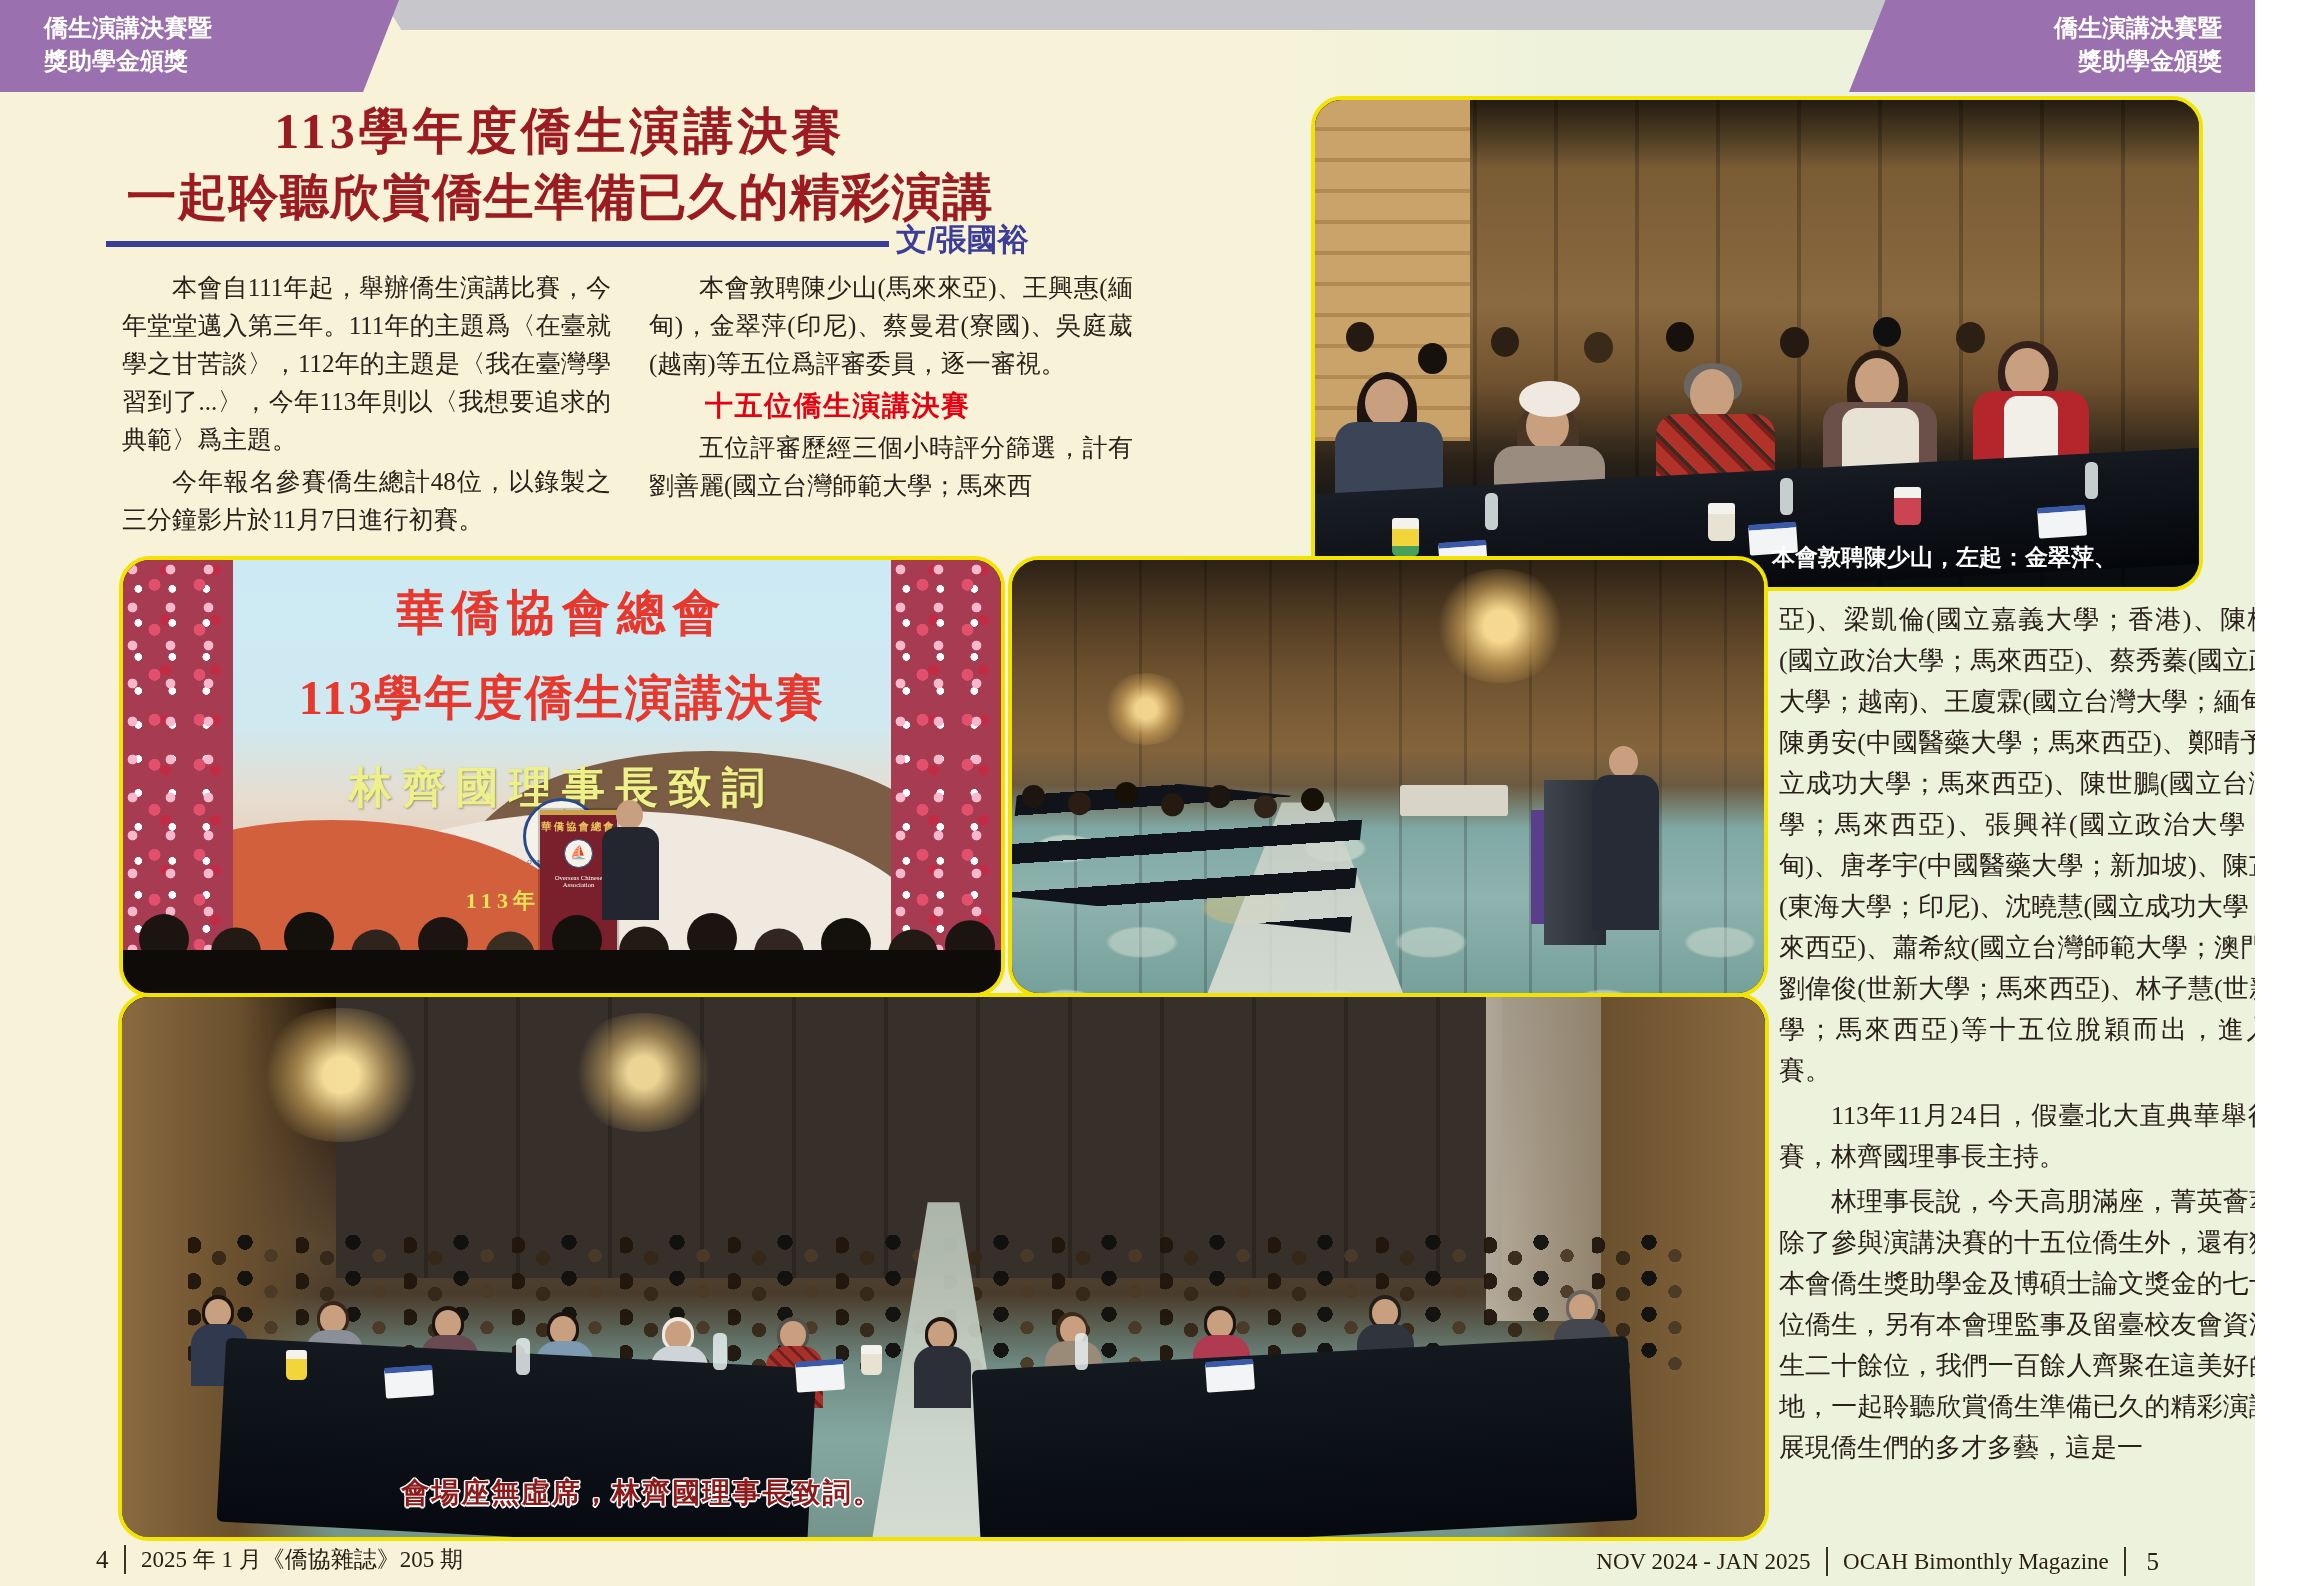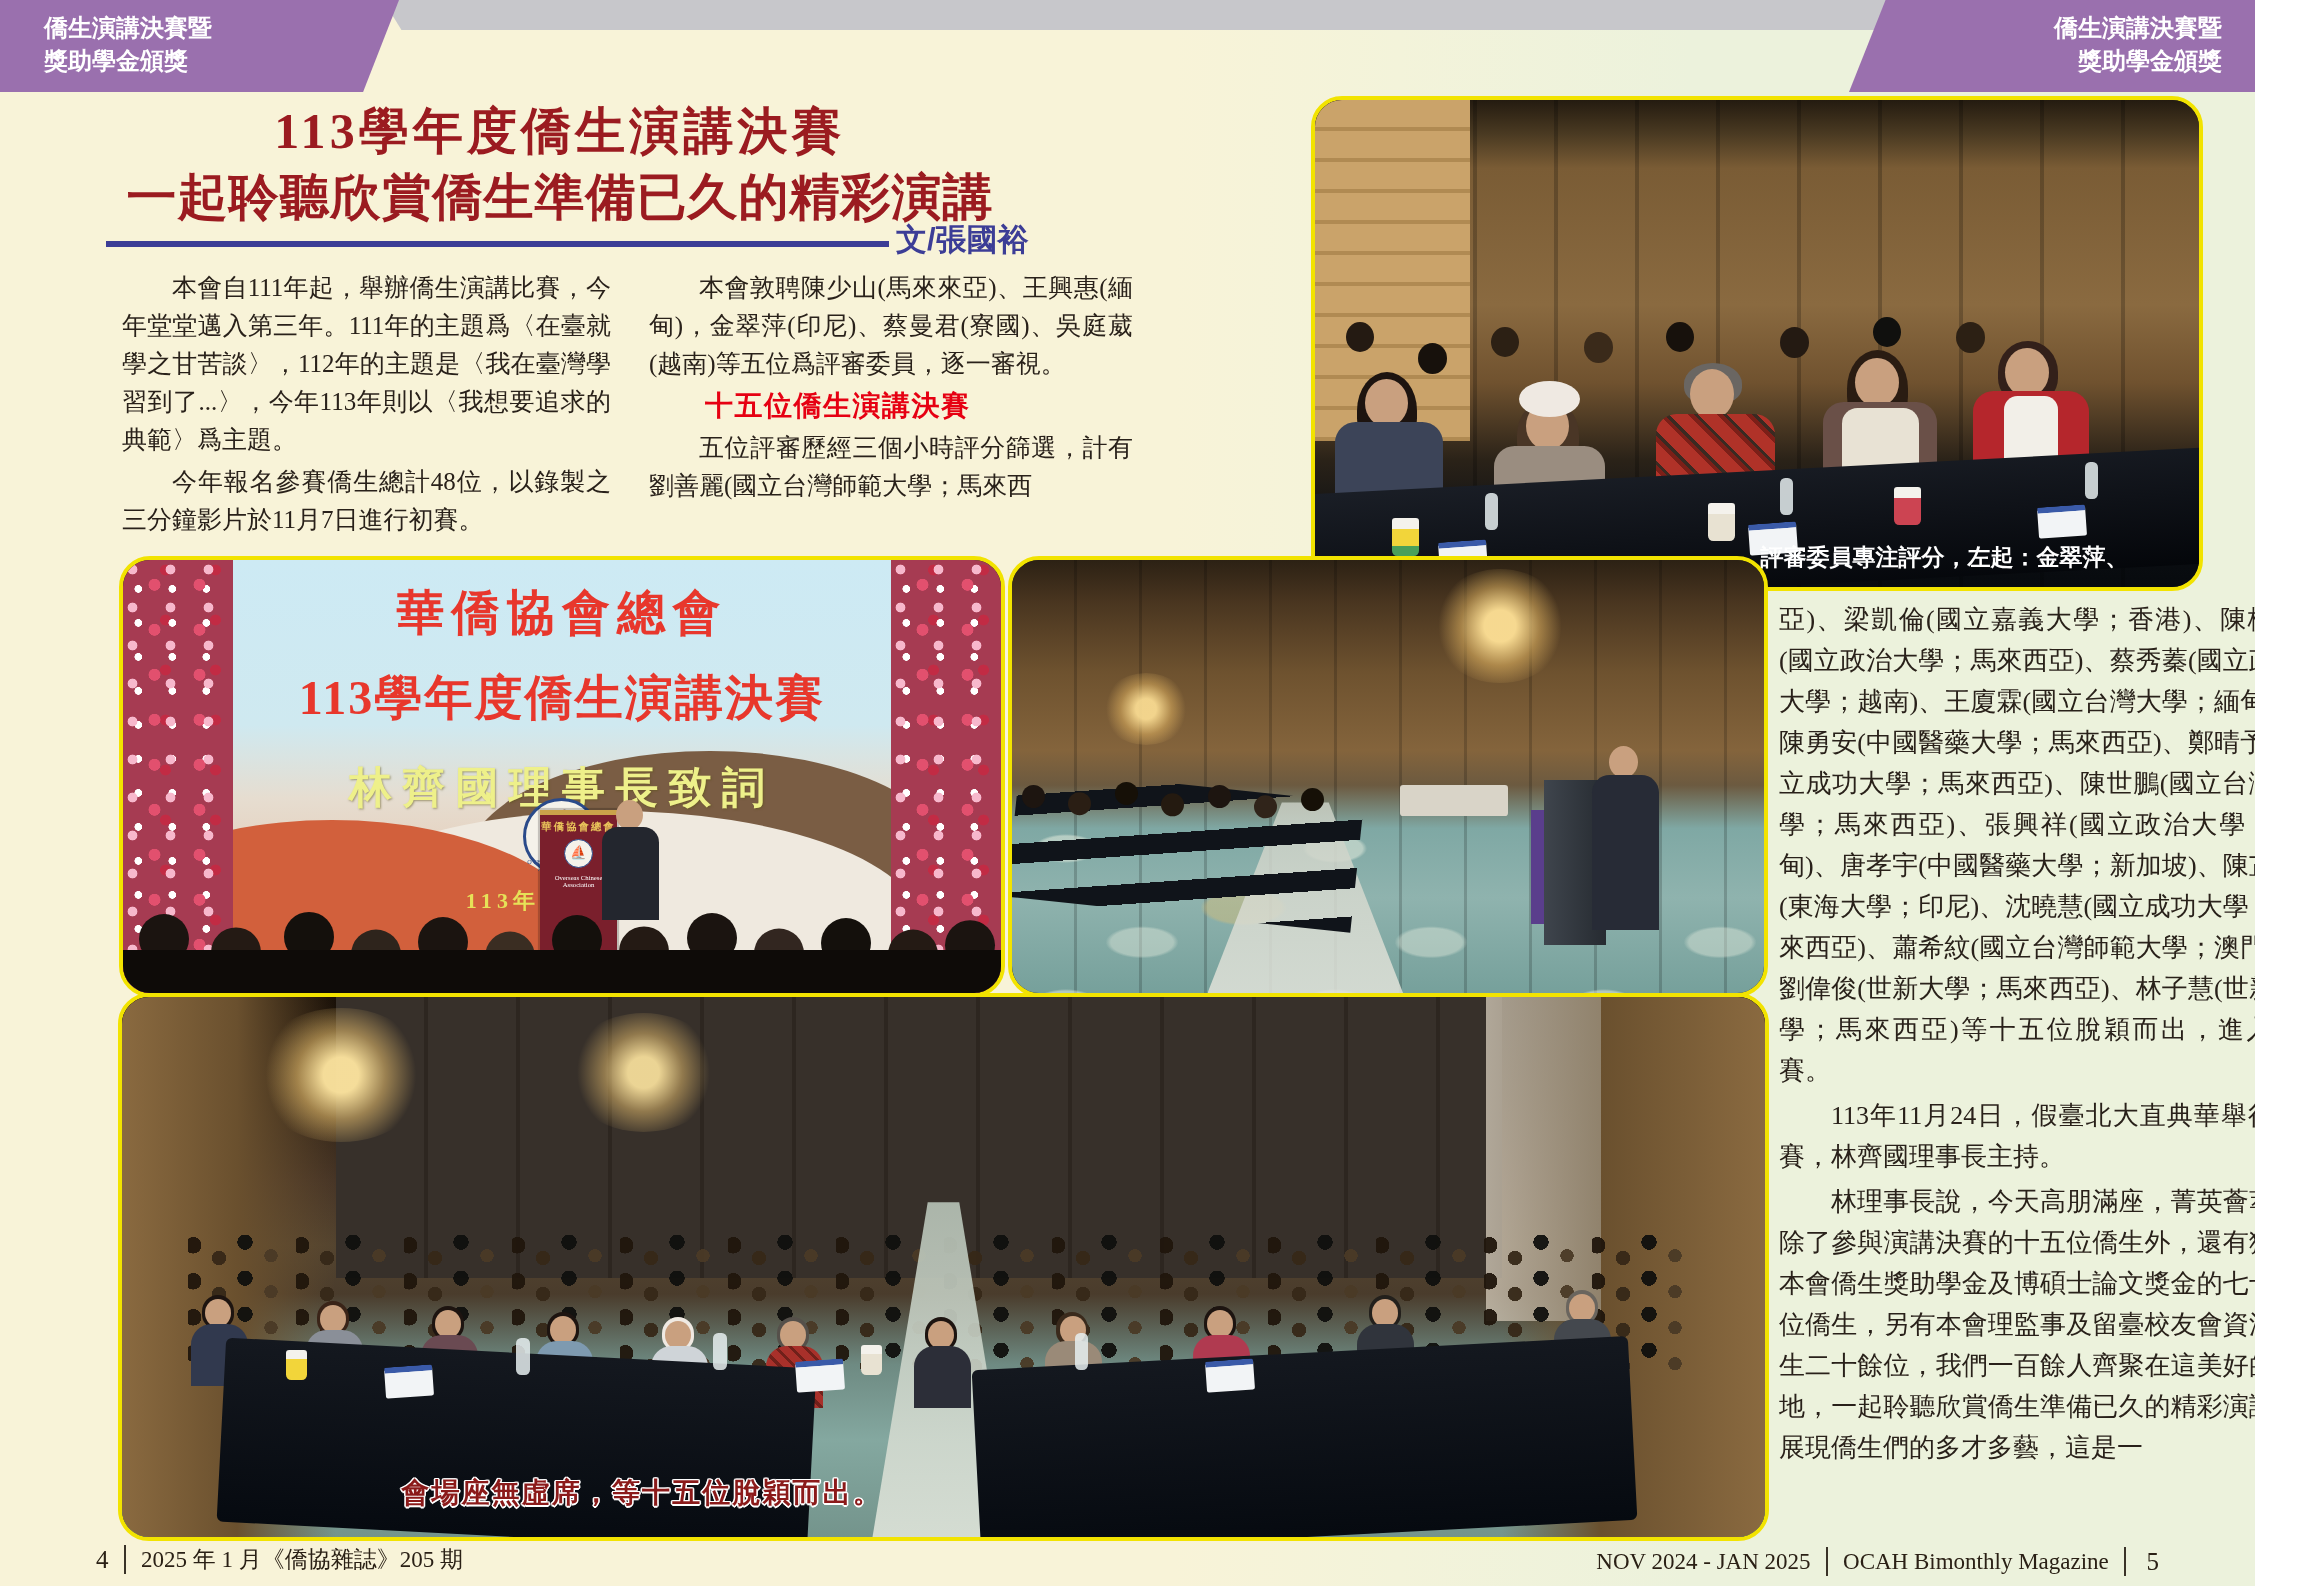--- a/index.html
+++ b/index.html
@@ -225,21 +225,21 @@
     <div class="bottle" style="left:465px;bottom:72px;"></div>
     <div class="bottle" style="left:770px;bottom:88px;"></div>
     <div class="cup" style="left:77px;bottom:31px;background:linear-gradient(180deg,#f4f2ec 0 30%,#f2d53a 30% 75%,#4aa05a 75% 100%);"></div>
     <div class="cup" style="left:393px;bottom:46px;background:linear-gradient(180deg,#f4f2ec 0 30%,#e8e2d2 30% 100%);"></div>
     <div class="cup" style="left:579px;bottom:62px;background:linear-gradient(180deg,#f4f2ec 0 28%,#cc4452 28% 100%);"></div>
     <div class="namecard" style="left:124px;bottom:15.5px;"></div>
     <div class="namecard" style="left:434px;bottom:33px;"></div>
     <div class="namecard" style="left:723px;bottom:50px;"></div>
 
     <div class="pa-caption">
-      <div>評審委員專注評分，左起：金翠萍、</div>
+      <div>本會敦聘陳少山，左起：金翠萍、</div>
     </div>
   </div>
 
   <div class="photo photoB">
     <div class="screen">
       <div class="hill1"></div>
       <div class="hill2"></div>
       <div class="hill3"></div>
       <div class="screen-frag">113年11月24日</div>
       <div class="screen-l1">華僑協會總會</div>
@@ -350,21 +350,21 @@
     <div class="pd-table left"></div>
     <div class="pd-table right"></div>
     <div class="bottle" style="left:24%;bottom:30%;"></div>
     <div class="bottle" style="left:36%;bottom:31%;"></div>
     <div class="bottle" style="left:58%;bottom:31%;"></div>
     <div class="cup" style="left:10%;bottom:29%;width:20.7px;height:30px;background:linear-gradient(180deg,#f4f2ec 0 30%,#f2d53a 30% 100%);"></div>
     <div class="cup" style="left:45%;bottom:30%;width:20.7px;height:30px;background:linear-gradient(180deg,#f4f2ec 0 30%,#e8e2d2 30% 100%);"></div>
     <div class="namecard" style="left:16%;bottom:26%;"></div>
     <div class="namecard" style="left:41%;bottom:27%;"></div>
     <div class="namecard" style="left:66%;bottom:27%;"></div>
-    <div class="pd-caption">會場座無虛席，等十五位脫穎而出。</div>
+    <div class="pd-caption">會場座無虛席，林齊國理事長致詞。</div>
   </div>
 
   <div class="footer footer-left">
     <span class="pagenum">4</span>
     <span class="bar"></span>
     <span>2025 年 1 月《僑協雜誌》205 期</span>
   </div>
   <div class="footer footer-right">
     <span>NOV 2024 - JAN 2025</span>
     <span class="bar"></span>

